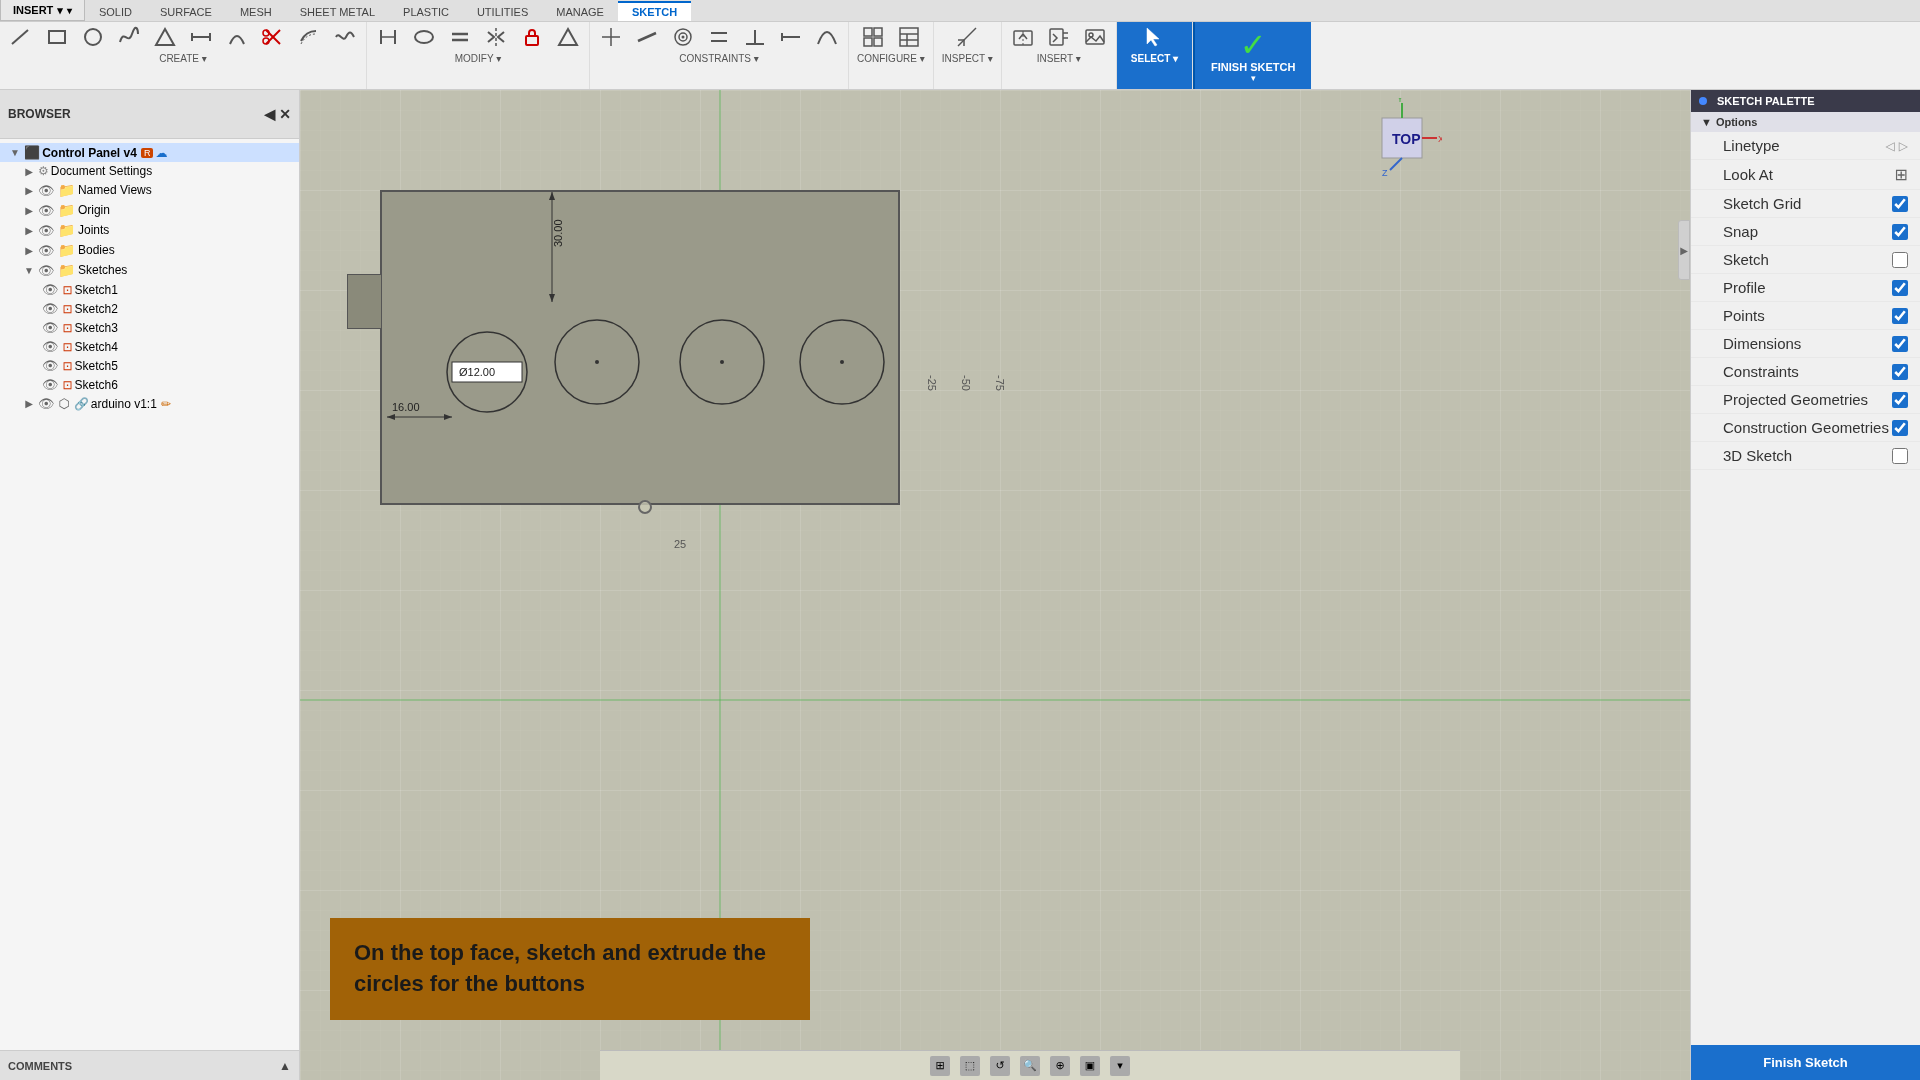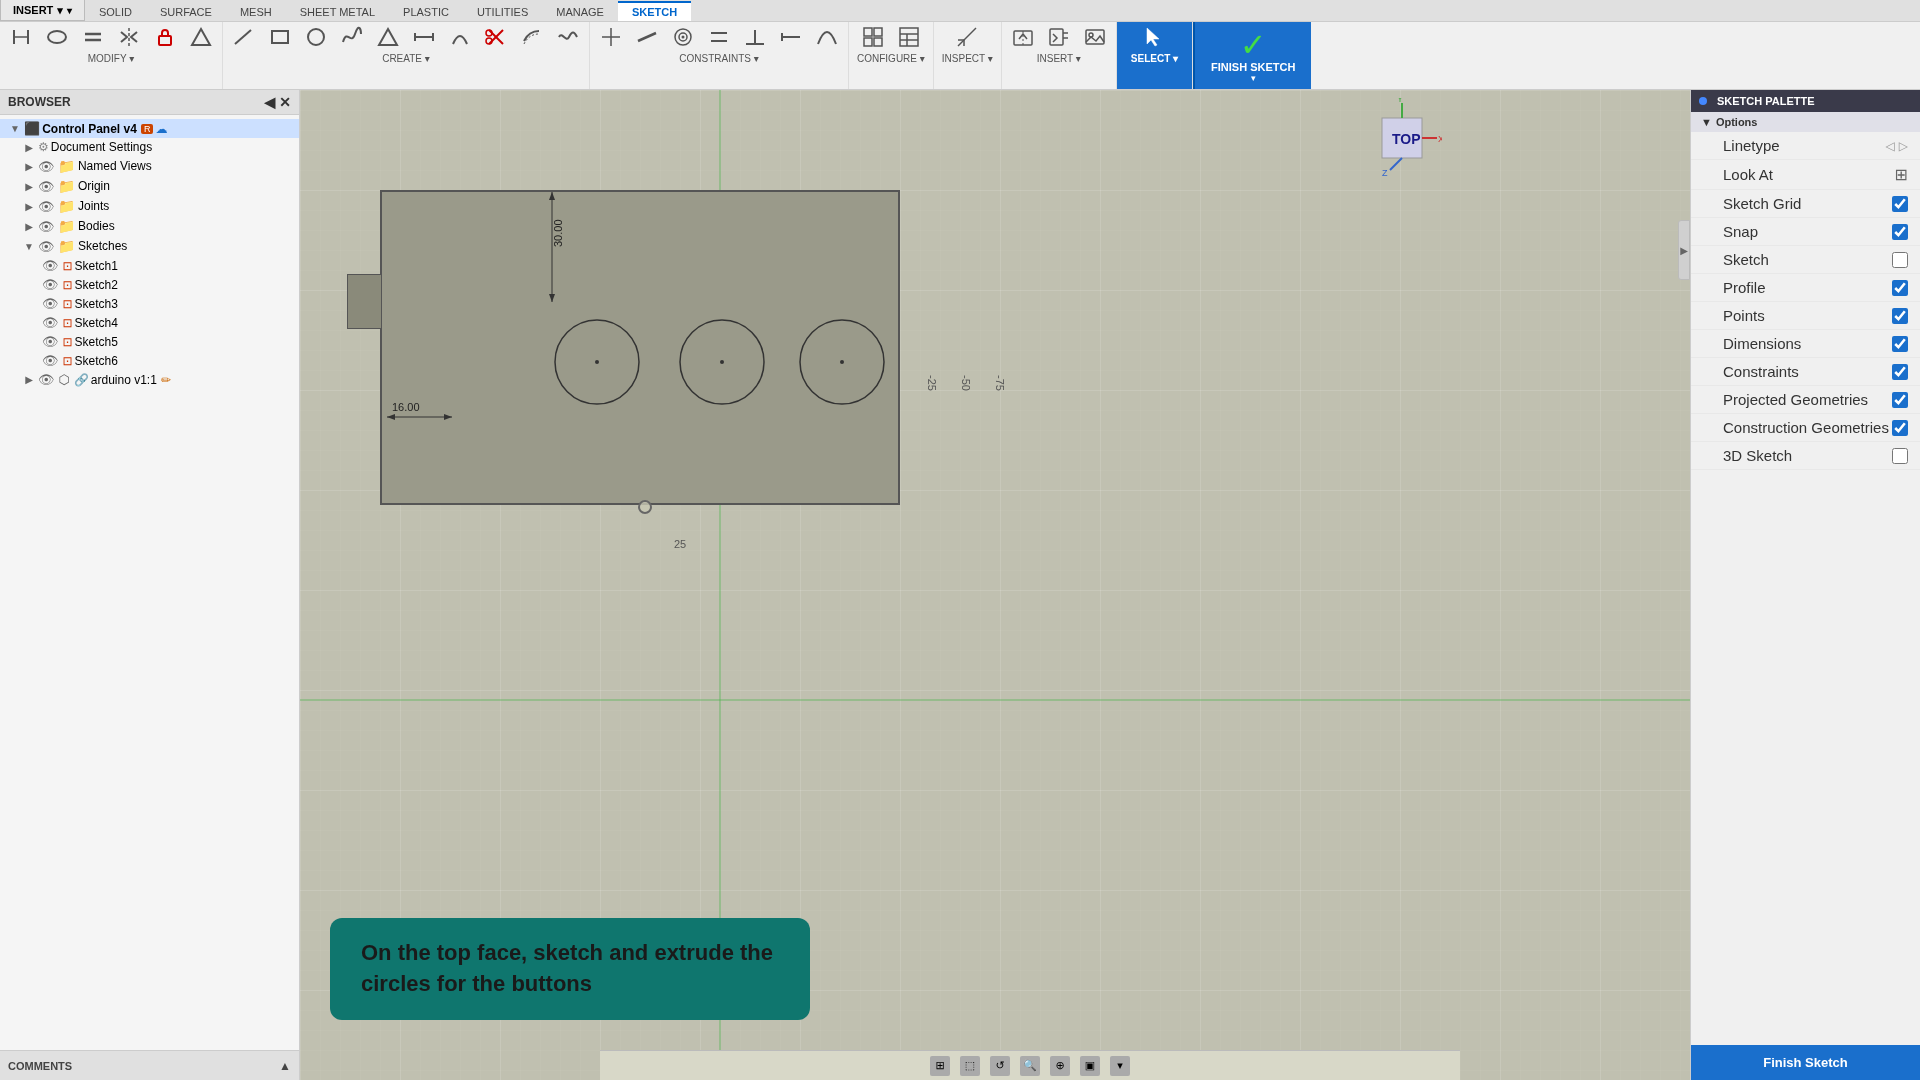--- a/index.html
+++ b/index.html
@@ -18,21 +18,21 @@
     .tool-group-wrapper { display: flex; flex-direction: column; align-items: center; padding: 0 4px; border-right: 1px solid #ddd; }
     .tool-group-icons { display: flex; align-items: center; gap: 2px; }
     .tool-group-bottom { font-size: 10px; color: #555; cursor: pointer; padding: 1px 4px; }
     .tool-group-bottom::after { content: ' ▾'; }
 
     
     #main { display: flex; width: 1920px; height: 990px; }
 
     
     #browser { width: 300px; height: 990px; background: #f5f5f5; border-right: 1px solid #ccc; display: flex; flex-direction: column; }
-    #browser-header { background: #e0e0e0; border-bottom: 1px solid #ccc; padding: 4px 8px; display: flex; align-items: center; justify-content: space-between; }
+    #browser-header { background: #e0e0e0; border-bottom: 1px solid #ccc; padding: 16px 8px; display: flex; align-items: center; justify-content: space-between; }
     #browser-header span { font-size: 12px; font-weight: bold; color: #333; }
     #browser-header .header-icons { display: flex; gap: 4px; }
     .browser-tree { flex: 1; overflow-y: auto; padding: 4px 0; }
     .tree-item { display: flex; align-items: center; padding: 2px 4px; cursor: pointer; }
     .tree-item .indent { display: inline-block; }
     .tree-item .arrow { width: 14px; height: 14px; display: inline-flex; align-items: center; justify-content: center; font-size: 10px; color: #666; }
     .tree-item .eye-icon { font-size: 13px; color: #666; margin: 0 2px; }
     .tree-item .folder-icon { font-size: 14px; margin: 0 2px; }
     .tree-item.selected { background: #cce0ff; }
 
@@ -54,21 +54,21 @@
     .palette-row-label { font-size: 15px; color: #333; margin-left: 20px; }
     .palette-checkbox { width: 16px; height: 16px; accent-color: #1a6fcc; cursor: pointer; }
     .palette-linetype { display: flex; align-items: center; gap: 4px; }
 
     .finish-sketch-bottom { background: #1a6fcc; color: white; border: none; width: 100%; padding: 10px; font-size: 13px; font-weight: bold; cursor: pointer; margin-top: auto; }
 
     
     #axis-indicator { position: absolute; top: 10px; right: 260px; width: 80px; height: 80px; }
 
     
-    #instruction-box { position: absolute; bottom: 60px; left: 30px; background: #0f766e; padding: 20px 31px; border-radius: 12px; max-width: 480px; }
+    #instruction-box { position: absolute; bottom: 60px; left: 30px; background: #a16207; padding: 20px 24px; border-radius: 0; max-width: 480px; }
     #instruction-box p { font-size: 22px; font-weight: bold; color: #1a1a1a; line-height: 1.4; }
 
     
     #comments-bar { position: absolute; bottom: 0; left: 0; width: 300px; height: 30px; background: #e8e8e8; border-top: 1px solid #ccc; display: flex; align-items: center; padding: 0 8px; }
     #comments-bar span { font-size: 11px; font-weight: bold; color: #444; }
 
     
     #status-bar { position: absolute; bottom: 0; left: 300px; right: 230px; height: 30px; background: #d8d8c8; border-top: 1px solid #bbb; display: flex; align-items: center; justify-content: center; gap: 10px; padding: 0 10px; }
     .status-icon { width: 20px; height: 20px; background: #aaa; border-radius: 2px; display: inline-flex; align-items: center; justify-content: center; font-size: 11px; cursor: pointer; }
   </style>
@@ -87,62 +87,20 @@
   <div class="toolbar-tab">PLASTIC</div>
   <div class="toolbar-tab">UTILITIES</div>
   <div class="toolbar-tab">MANAGE</div>
   <div class="toolbar-tab active">SKETCH</div>
 </div>
 
 <div id="toolbar" style="height:68px;">
 
   <div class="tool-group-wrapper">
     <div class="tool-group-icons">
-      <div class="icon-btn">
-        <svg viewBox="0 0 22 22">
-            <line x1="4" y1="18" x2="4" y2="4" stroke="#555" stroke-width="2"></line>
-            <line x1="18" y1="18" x2="18" y2="4" stroke="#555" stroke-width="2"></line>
-            <line x1="4" y1="11" x2="18" y2="11" stroke="#555" stroke-width="1.5"></line>
-          </svg>
-      </div>
-      <div class="icon-btn">
-        <svg viewBox="0 0 22 22">
-            <ellipse cx="11" cy="11" rx="9" ry="6" fill="none" stroke="#555" stroke-width="2"></ellipse>
-          </svg>
-      </div>
-      <div class="icon-btn">
-        <svg viewBox="0 0 22 22">
-            <line x1="3" y1="8" x2="19" y2="8" stroke="#555" stroke-width="2.5"></line>
-            <line x1="3" y1="14" x2="19" y2="14" stroke="#555" stroke-width="2.5"></line>
-          </svg>
-      </div>
-      <div class="icon-btn">
-        <svg viewBox="0 0 22 22">
-            <line x1="11" y1="2" x2="11" y2="20" stroke="#555" stroke-width="1.5" stroke-dasharray="3,2"></line>
-            <path d="M3,6 L9,11 L3,16" fill="none" stroke="#555" stroke-width="2"></path>
-            <path d="M19,6 L13,11 L19,16" fill="none" stroke="#555" stroke-width="2"></path>
-          </svg>
-      </div>
-      <div class="icon-btn">
-        <svg viewBox="0 0 22 22">
-            <rect x="5" y="10" width="12" height="9" rx="1" fill="none" stroke="#cc0000" stroke-width="2"></rect>
-            <path d="M8,10 V7 a3,3 0 0,1 6,0 V10" fill="none" stroke="#cc0000" stroke-width="2"></path>
-          </svg>
-      </div>
-      <div class="icon-btn">
-        <svg viewBox="0 0 22 22">
-            <polygon points="11,3 20,19 2,19" fill="none" stroke="#555" stroke-width="2"></polygon>
-          </svg>
-      </div>
-    </div>
-    <div class="tool-group-bottom">MODIFY</div>
-  </div>
-
-  <div class="tool-group-wrapper">
-    <div class="tool-group-icons">
 
       <div class="icon-btn">
         <svg viewBox="0 0 22 22">
             <line x1="2" y1="18" x2="18" y2="4" stroke="#555" stroke-width="2"></line>
           </svg>
       </div>
 
       <div class="icon-btn">
         <svg viewBox="0 0 22 22">
             <rect x="3" y="5" width="16" height="12" fill="none" stroke="#555" stroke-width="2"></rect>
@@ -197,20 +155,62 @@
           </svg>
       </div>
 
       <div class="icon-btn">
         <svg viewBox="0 0 22 22">
             <path d="M2,11 C5,5 9,17 12,11 S17,5 20,11" fill="none" stroke="#555" stroke-width="2"></path>
           </svg>
       </div>
     </div>
     <div class="tool-group-bottom">CREATE</div>
+  </div>
+
+  <div class="tool-group-wrapper">
+    <div class="tool-group-icons">
+      <div class="icon-btn">
+        <svg viewBox="0 0 22 22">
+            <line x1="4" y1="18" x2="4" y2="4" stroke="#555" stroke-width="2"></line>
+            <line x1="18" y1="18" x2="18" y2="4" stroke="#555" stroke-width="2"></line>
+            <line x1="4" y1="11" x2="18" y2="11" stroke="#555" stroke-width="1.5"></line>
+          </svg>
+      </div>
+      <div class="icon-btn">
+        <svg viewBox="0 0 22 22">
+            <ellipse cx="11" cy="11" rx="9" ry="6" fill="none" stroke="#555" stroke-width="2"></ellipse>
+          </svg>
+      </div>
+      <div class="icon-btn">
+        <svg viewBox="0 0 22 22">
+            <line x1="3" y1="8" x2="19" y2="8" stroke="#555" stroke-width="2.5"></line>
+            <line x1="3" y1="14" x2="19" y2="14" stroke="#555" stroke-width="2.5"></line>
+          </svg>
+      </div>
+      <div class="icon-btn">
+        <svg viewBox="0 0 22 22">
+            <line x1="11" y1="2" x2="11" y2="20" stroke="#555" stroke-width="1.5" stroke-dasharray="3,2"></line>
+            <path d="M3,6 L9,11 L3,16" fill="none" stroke="#555" stroke-width="2"></path>
+            <path d="M19,6 L13,11 L19,16" fill="none" stroke="#555" stroke-width="2"></path>
+          </svg>
+      </div>
+      <div class="icon-btn">
+        <svg viewBox="0 0 22 22">
+            <rect x="5" y="10" width="12" height="9" rx="1" fill="none" stroke="#cc0000" stroke-width="2"></rect>
+            <path d="M8,10 V7 a3,3 0 0,1 6,0 V10" fill="none" stroke="#cc0000" stroke-width="2"></path>
+          </svg>
+      </div>
+      <div class="icon-btn">
+        <svg viewBox="0 0 22 22">
+            <polygon points="11,3 20,19 2,19" fill="none" stroke="#555" stroke-width="2"></polygon>
+          </svg>
+      </div>
+    </div>
+    <div class="tool-group-bottom">MODIFY</div>
   </div>
 
   <div class="tool-group-wrapper">
     <div class="tool-group-icons">
       <div class="icon-btn">
         <svg viewBox="0 0 22 22">
             <line x1="2" y1="11" x2="20" y2="11" stroke="#555" stroke-width="1.5"></line>
             <line x1="11" y1="2" x2="11" y2="20" stroke="#555" stroke-width="1.5"></line>
           </svg>
       </div>
@@ -484,20 +484,30 @@
 
       <div style="position:absolute; left:-35px; top:82px; width:35px; height:55px; background:#8a8a7a; border:1px solid #555;"></div>
 
       <svg style="position:absolute; top:0; left:140px; width:60px; height:120px; overflow:visible;">
         <line x1="30" y1="0" x2="30" y2="110" stroke="#333" stroke-width="1"></line>
         <polygon points="30,0 27,8 33,8" fill="#333"></polygon>
         <polygon points="30,110 27,102 33,102" fill="#333"></polygon>
         <text x="36" y="55" font-size="11" fill="#222" style="writing-mode:vertical-rl; transform:rotate(180deg); transform-origin:36px 55px;" transform="rotate(-90, 36, 60)">30.00</text>
       </svg>
 
+      <div style="position:absolute; top:120px; left:45px;">
+        <svg width="120" height="120" style="overflow:visible;">
+
+          <circle cx="60" cy="60" r="40" fill="none" stroke="#333" stroke-width="1.5"></circle>
+          <circle cx="60" cy="60" r="2" fill="#333"></circle>
+
+          <rect x="25" y="50" width="70" height="20" fill="white" stroke="#333" stroke-width="1"></rect>
+          <text x="32" y="64" font-size="11" fill="#222">Ø12.00</text>
+        </svg>
+      </div>
 
       <div style="position:absolute; top:205px; left:0px;">
         <svg width="100" height="40">
           <line x1="5" y1="20" x2="70" y2="20" stroke="#333" stroke-width="1"></line>
           <polygon points="5,20 13,17 13,23" fill="#333"></polygon>
           <polygon points="70,20 62,17 62,23" fill="#333"></polygon>
           <text x="10" y="14" font-size="11" fill="#222">16.00</text>
         </svg>
       </div>
 

